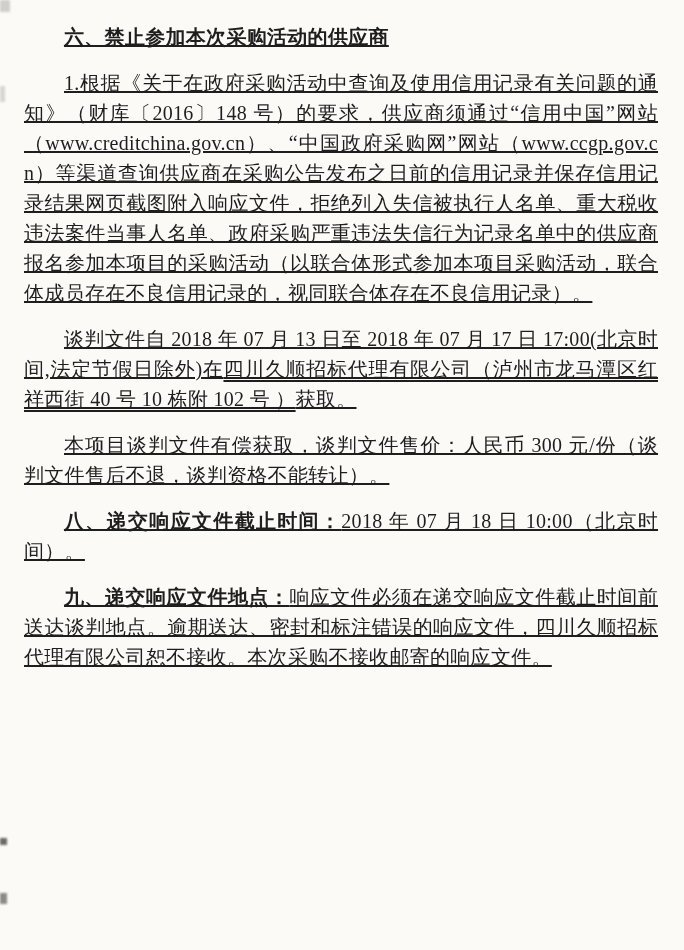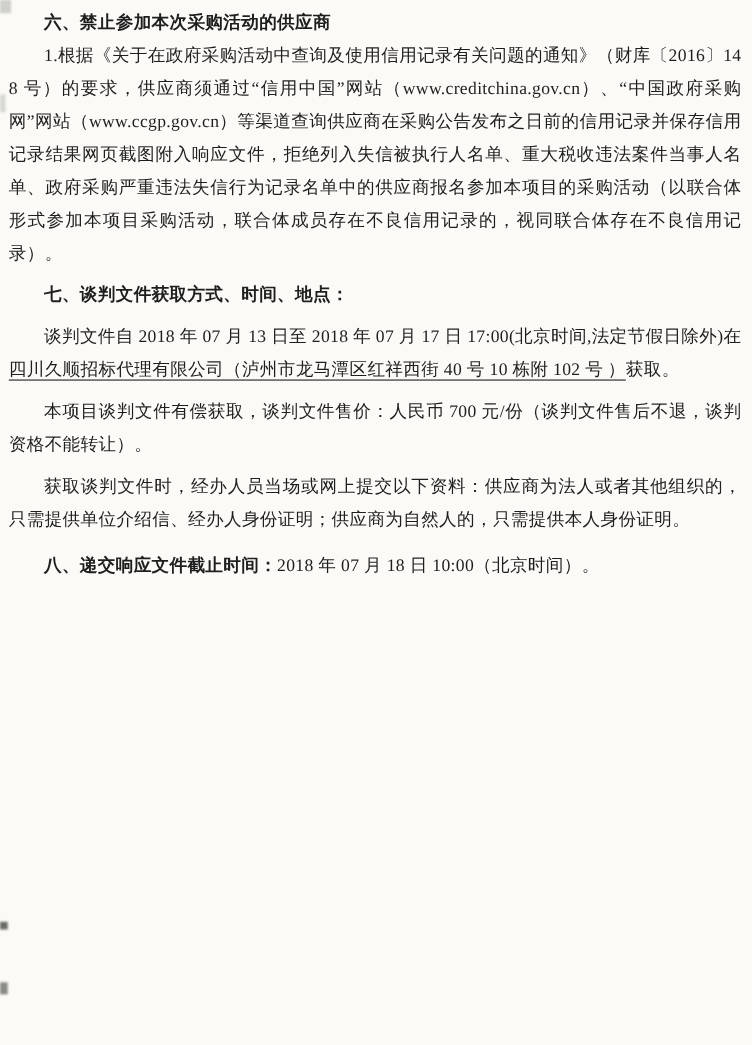--- a/index.html
+++ b/index.html
@@ -12,27 +12,28 @@
     background: #fbfaf7;
     color: #1e1e1e;
     font-family: "Liberation Serif", "DejaVu Serif", serif;
     overflow: hidden;
     position: relative;
   }
   .doc {
     padding: 6px 10px 0 8px;
   }
   .para {
-    margin: 0;
-    font-size: 16px;
+    margin: 16px;
+    font-size: 20px;
     line-height: 30px;
     text-align: justify;
     text-indent: 2em;
     letter-spacing: 0.3px;
     word-break: break-all;
+    text-decoration: underline;
   }
   .bold { font-weight: bold; }
   .underline {
     text-decoration: underline;
     text-underline-offset: 4px;
   }
   .sec-gap-sm  { margin-top: 8px; }
   .sec-gap-md  { margin-top: 12px; }
   
   .artifact {
@@ -49,34 +50,35 @@
 <body>
 
 <div class="doc">
 
   <p class="para bold">六、禁止参加本次采购活动的供应商</p>
 
   <p class="para">1.根据《关于在政府采购活动中查询及使用信用记录有关问题的通知》（财库〔2016〕148 号）的要求，供应商须通过“信用中国”网站（www.creditchina.gov.cn）、“中国政府采购网”网站（www.ccgp.gov.cn）等渠道查询供应商在采购公告发布之日前的信用记录并保存信用记录结果网页截图附入响应文件，拒绝列入失信被执行人名单、重大税收违法案件当事人名单、政府采购严重违法失信行为记录名单中的供应商报名参加本项目的采购活动（以联合体形式参加本项目采购活动，联合体成员存在不良信用记录的，视同联合体存在不良信用记录）。</p>
 
 
 
-  <p class="para bold sec-gap-sm">七、谈判文件获取方式、时间、地点：</p>
 
   <p class="para sec-gap-sm">
     <span>谈判文件自 2018 年 07 月 13 日至 2018 年 07 月 17 日 17:00(北京时间,法定节假日除外)在</span><span class="underline">四川久顺招标代理有限公司（泸州市龙马潭区红祥西街 40 号 10 栋附 102 号 ）</span><span>获取。</span>
   </p>
 
-  <p class="para sec-gap-sm">本项目谈判文件有偿获取，谈判文件售价：人民币 700 元/份（谈判文件售后不退，谈判资格不能转让）。</p>
+  <p class="para sec-gap-sm">本项目谈判文件有偿获取，谈判文件售价：人民币 300 元/份（谈判文件售后不退，谈判资格不能转让）。</p>
 
-  <p class="para sec-gap-sm">获取谈判文件时，经办人员当场或网上提交以下资料：供应商为法人或者其他组织的，只需提供单位介绍信、经办人身份证明；供应商为自然人的，只需提供本人身份证明。</p>
 
   <p class="para sec-gap-md">
     <span class="bold">八、递交响应文件截止时间：</span><span>2018 年 07 月 18 日 10:00（北京时间）。</span>
   </p>
 
+  <p class="para sec-gap-md">
+    <span class="bold">九、递交响应文件地点：</span><span>响应文件必须在递交响应文件截止时间前送达谈判地点。逾期送达、密封和标注错误的响应文件，四川久顺招标代理有限公司恕不接收。本次采购不接收邮寄的响应文件。</span>
+  </p>
 
 
 </div>
 
 <div class="artifact a1"></div>
 <div class="artifact a2"></div>
 <div class="artifact a3"></div>
 <div class="artifact a4"></div>
 
 </body></html>

